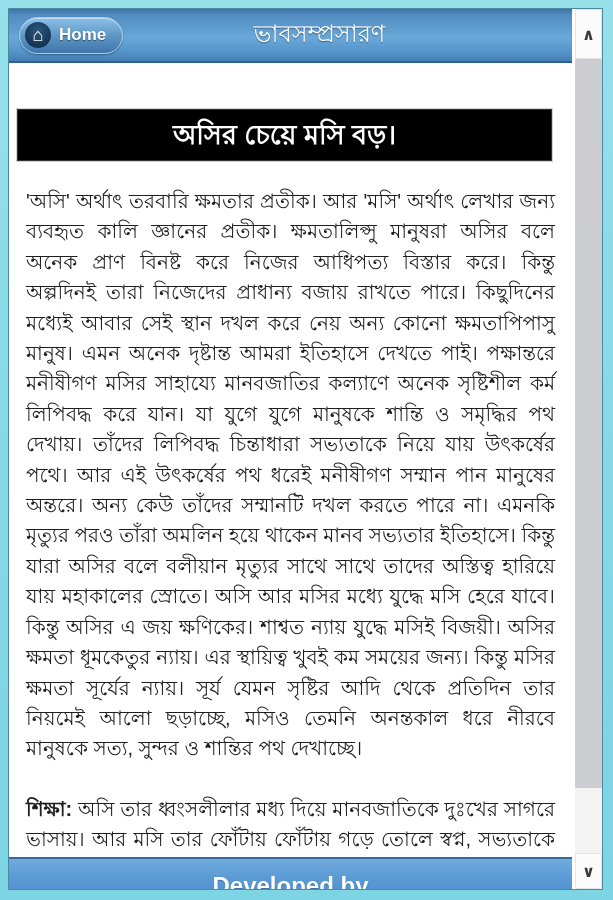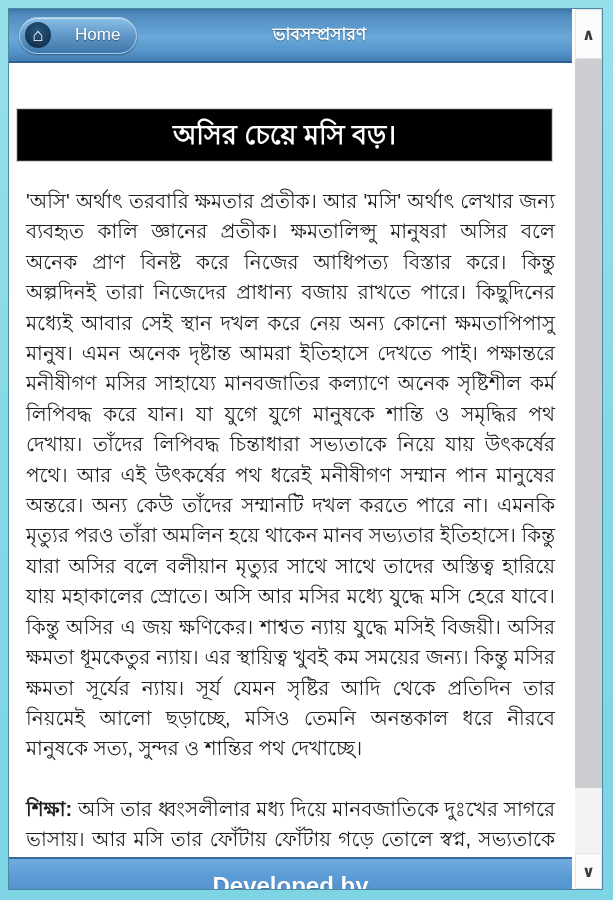--- a/index.html
+++ b/index.html
@@ -46,28 +46,28 @@
     cursor: pointer;
   }
   .home-icon-circle {
     width: 26px; height: 26px; border-radius: 50%;
     background: radial-gradient(circle at 50% 35%, #2a5880, #14334f 75%);
     color: #fff;
     display: flex; align-items: center; justify-content: center;
     font-size: 18px; font-weight: bold; line-height: 1;
   }
   .home-label {
-    margin-left: 24px;
-    color: #fff; font-weight: normal; font-size: 17px;
+    margin-left: 8px;
+    color: #fff; font-weight: bold; font-size: 17px;
     text-shadow: 0 1px 1px rgba(0,0,0,0.45);
   }
   .header-title {
     position: absolute; left: 90px; right: 32px;
     text-align: center;
-    color: #fff; font-weight: bold; font-size: 17px;
+    color: #fff; font-weight: normal; font-size: 24px;
     text-shadow: 0 1px 1px rgba(0,0,0,0.4);
     pointer-events: none;
     white-space: nowrap; overflow: hidden;
   }
   
   .content {
     flex: 1; overflow: hidden; background: #fff;
   }
   .article-title {
     margin: 46px 20px 0 8px;

